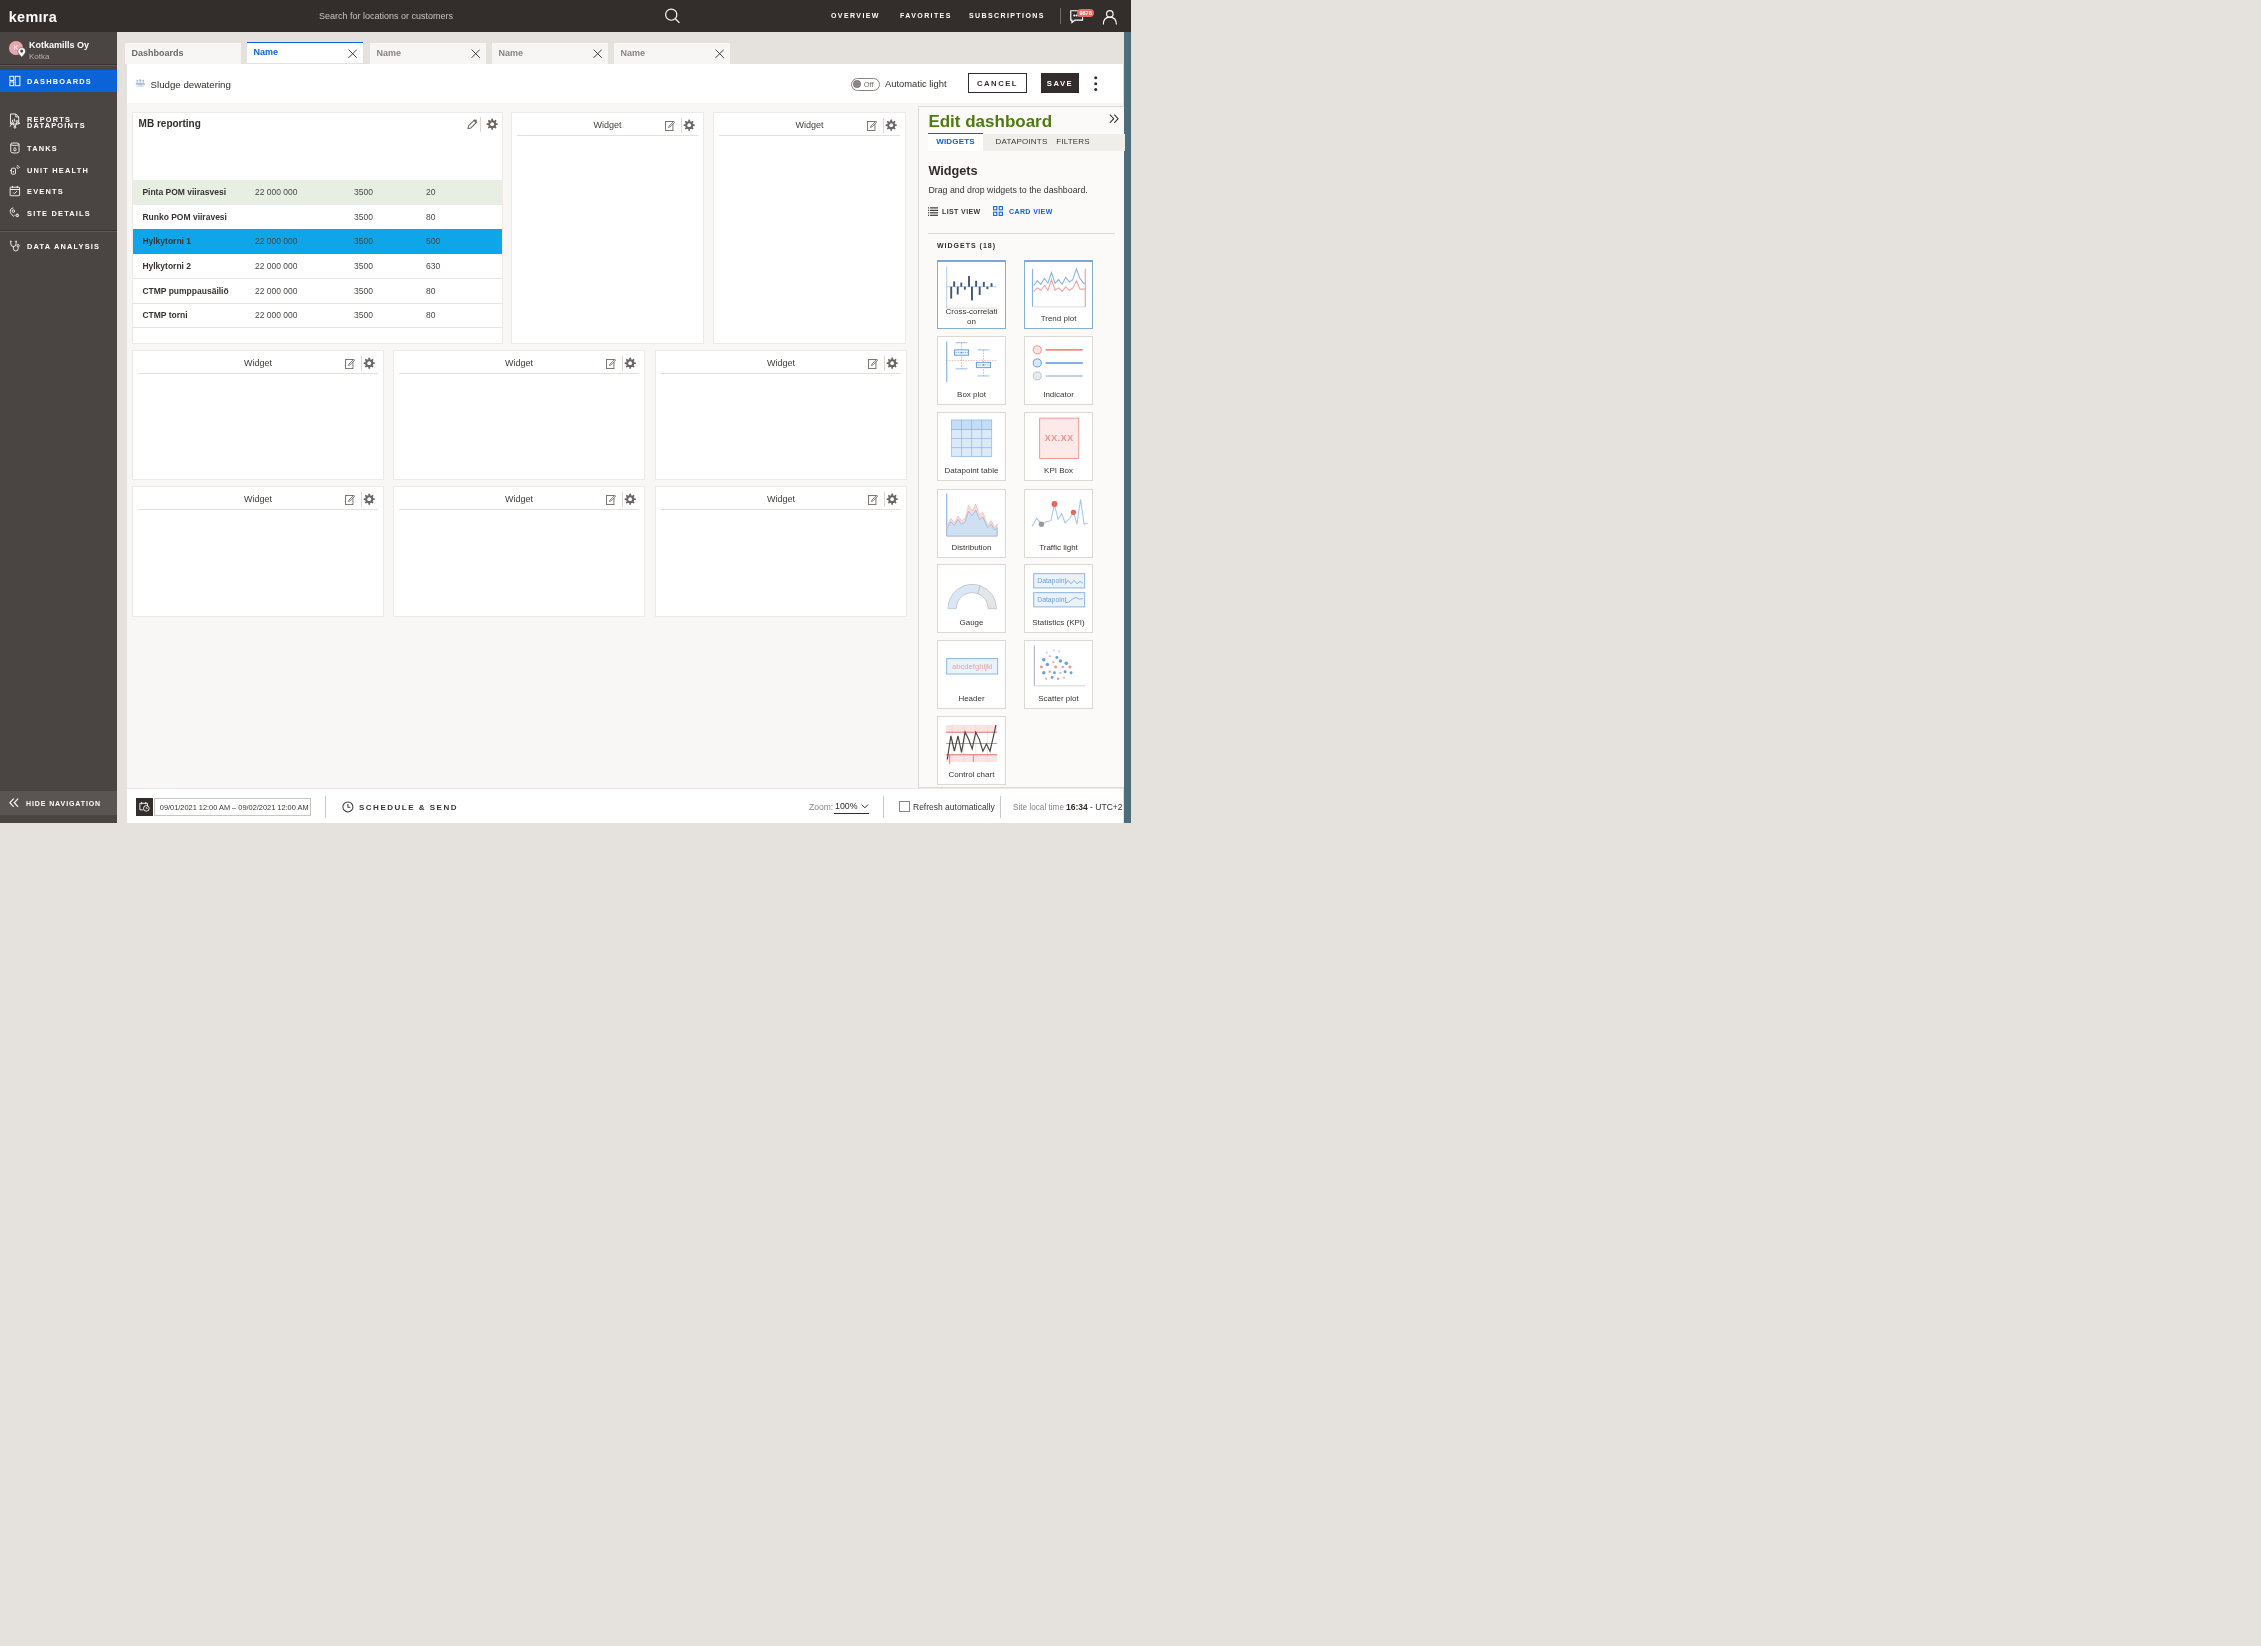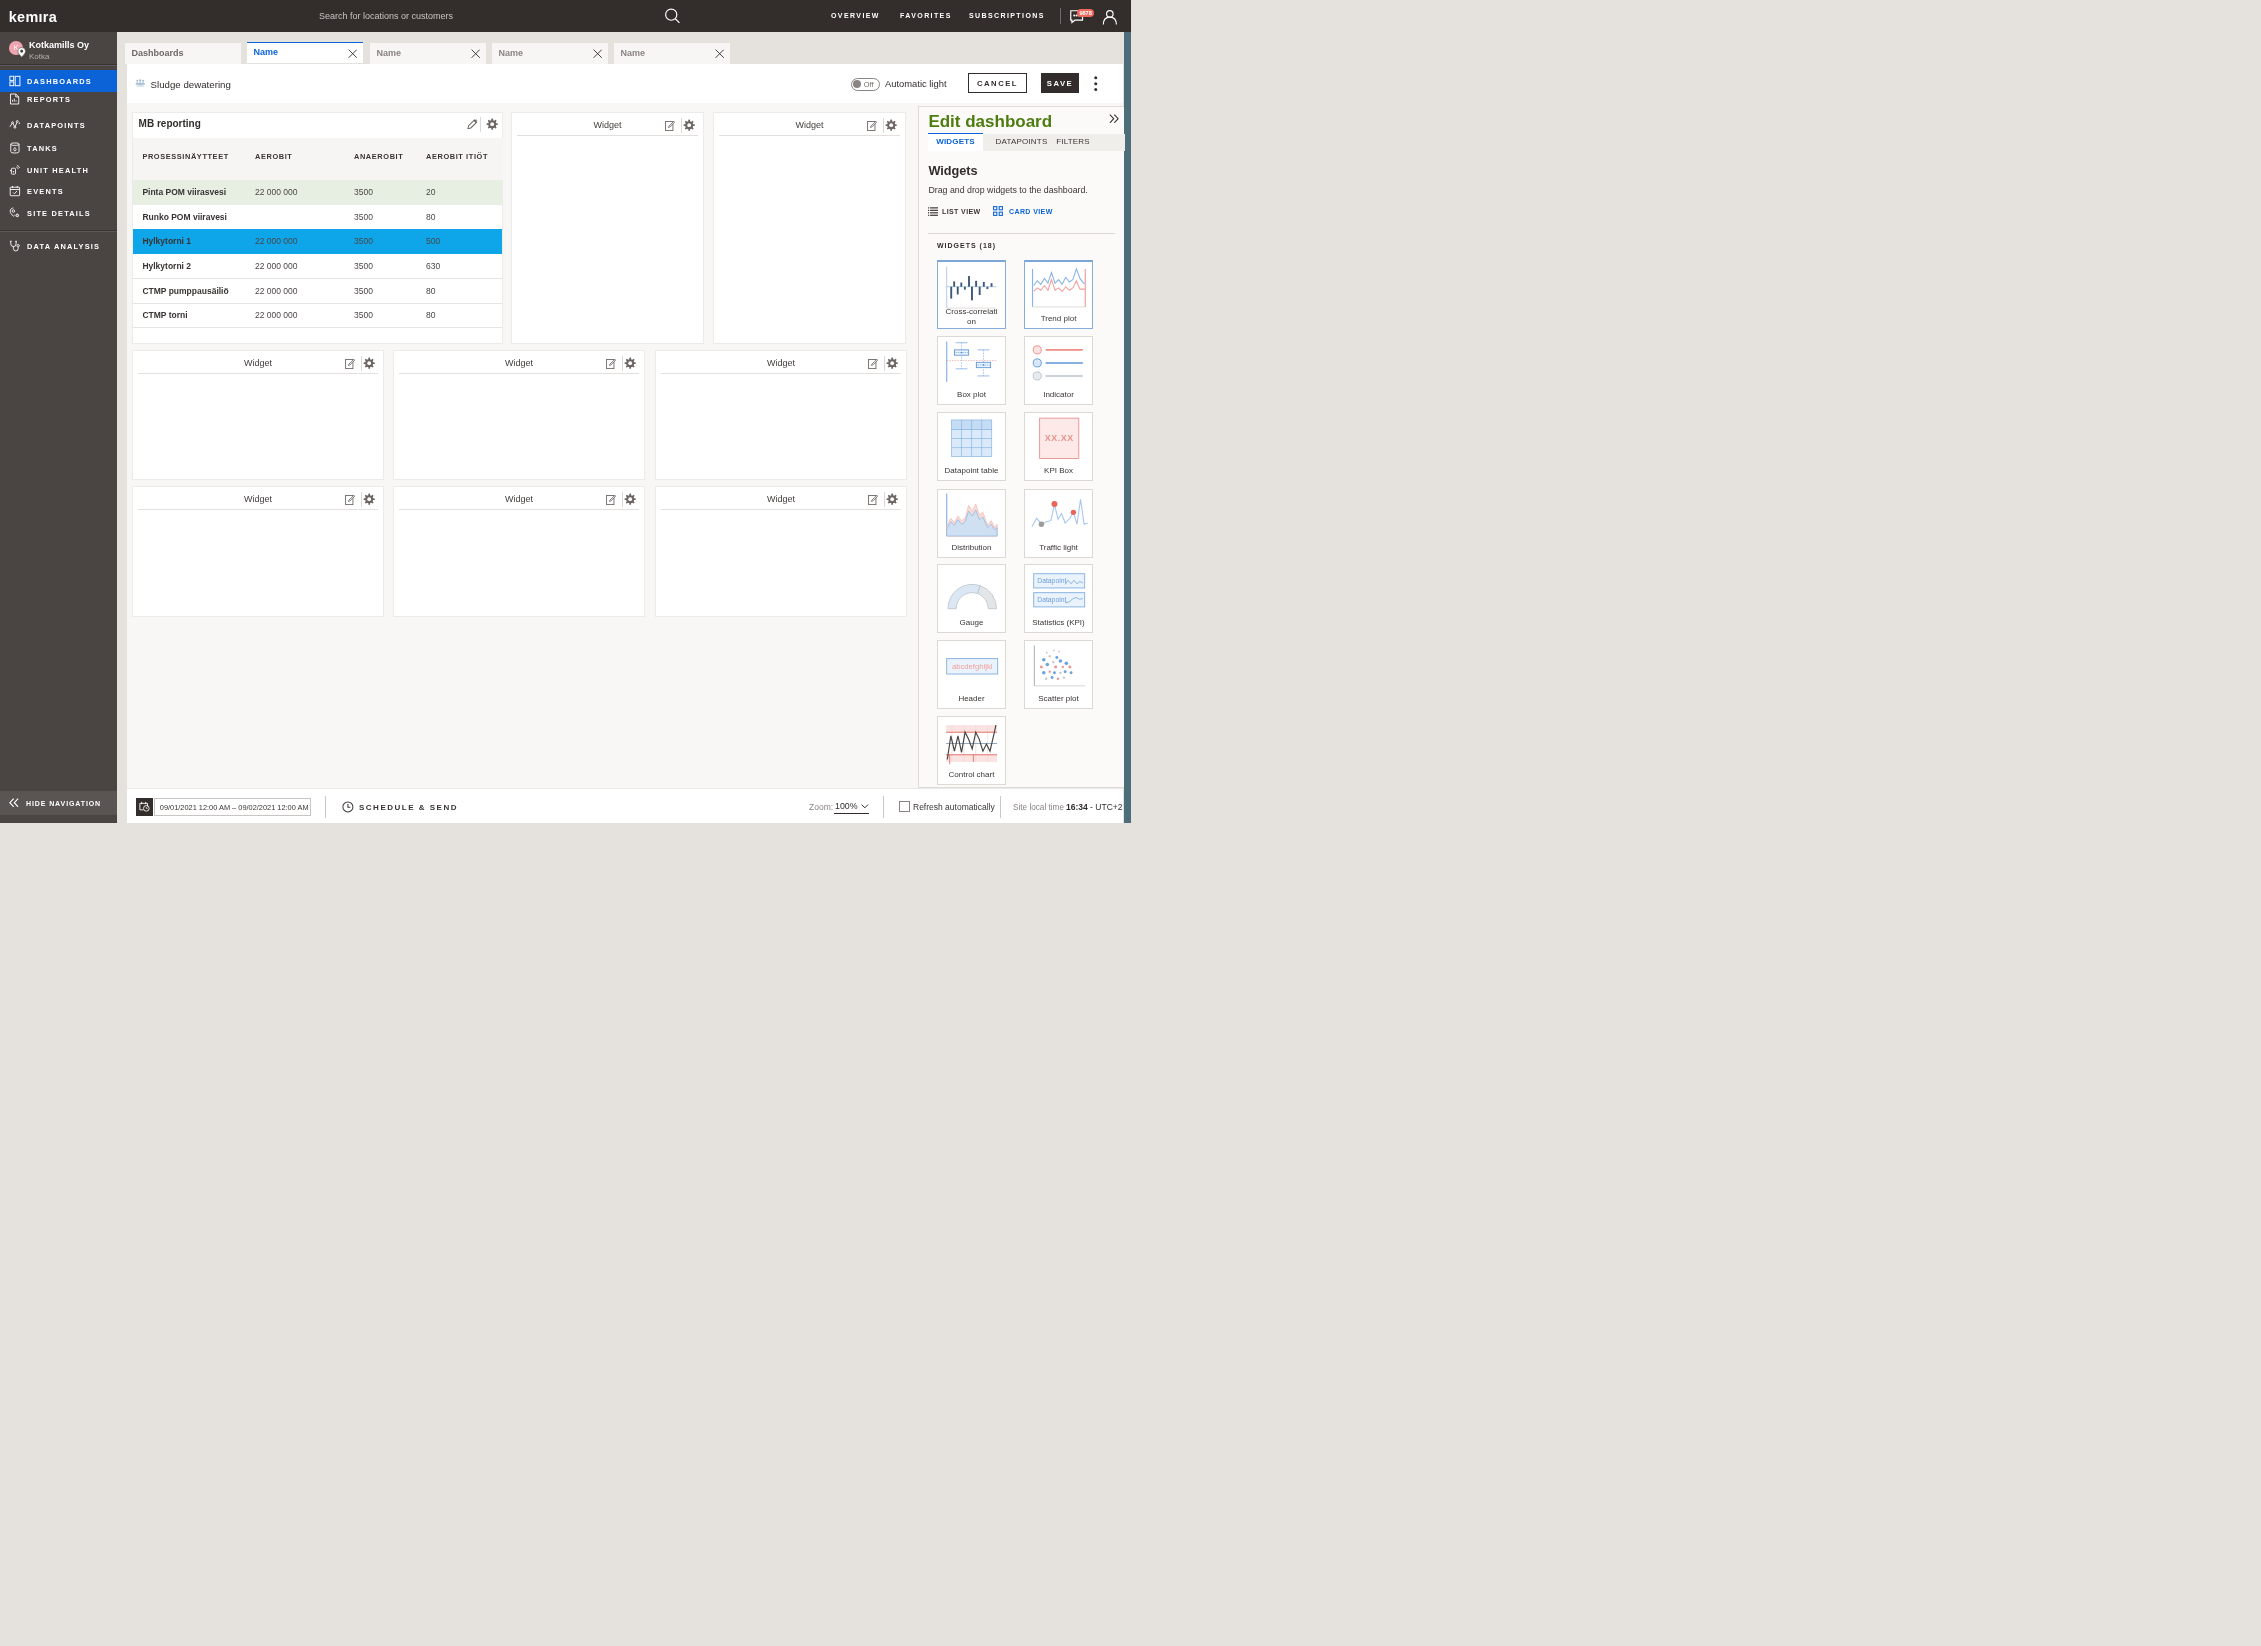--- a/index.html
+++ b/index.html
@@ -87,21 +87,21 @@
   <div class="abs" style="left:29px;top:20px;color:#b3afad;font-size:8px">Kotka</div>
   <div class="sdiv" style="top:32px"></div>
   <div class="mitem active" style="top:38px">
     <svg class="micon" viewBox="0 0 20 20" fill="none" stroke="#fff" stroke-width="1.6">
       <rect x="1.5" y="2" width="6.5" height="7"></rect>
         <rect x="1.5" y="11.5" width="6.5" height="6.5"></rect>
         <rect x="10.5" y="2" width="8" height="16"></rect>
     </svg>
     <div class="mlabel">DASHBOARDS</div>
   </div>
-  <div class="mitem" style="top:56px">
+  <div class="mitem" style="top:76px">
     <svg class="micon" viewBox="0 0 20 20" fill="none" stroke="#fff" stroke-width="1.5">
       <path d="M2.5 1.5 h9 l5 5 v12 h-14 z"></path>
         <path d="M11.5 1.5 v5 h5"></path>
       <line x1="6" y1="14.5" x2="6" y2="11.5"></line>
         <line x1="9" y1="14.5" x2="9" y2="9.5"></line>
         <line x1="12" y1="14.5" x2="12" y2="12.5"></line>
     </svg>
     <div class="mlabel">REPORTS</div>
   </div>
   <div class="mitem" style="top:82px">
@@ -243,26 +243,20 @@
       <rect x="8.6" y="1" width="2.8" height="3.8" rx="0.9" fill="#6b6563" transform="rotate(45 10 10)"></rect>
       <rect x="8.6" y="1" width="2.8" height="3.8" rx="0.9" fill="#6b6563" transform="rotate(90 10 10)"></rect>
       <rect x="8.6" y="1" width="2.8" height="3.8" rx="0.9" fill="#6b6563" transform="rotate(135 10 10)"></rect>
       <rect x="8.6" y="1" width="2.8" height="3.8" rx="0.9" fill="#6b6563" transform="rotate(180 10 10)"></rect>
       <rect x="8.6" y="1" width="2.8" height="3.8" rx="0.9" fill="#6b6563" transform="rotate(225 10 10)"></rect>
       <rect x="8.6" y="1" width="2.8" height="3.8" rx="0.9" fill="#6b6563" transform="rotate(270 10 10)"></rect>
       <rect x="8.6" y="1" width="2.8" height="3.8" rx="0.9" fill="#6b6563" transform="rotate(315 10 10)"></rect>
       <circle cx="10" cy="10" r="6.4" fill="#6b6563"></circle>
       <circle cx="10" cy="10" r="3.1" fill="#fff"></circle>
     </svg>
-  <div class="abs" style="left:0;top:25px;width:370px;height:42px;background:#f6f5f4">
-    <div class="abs thead" style="left:9.4px;top:13.5px">PROSESSINÄYTTEET</div>
-    <div class="abs thead" style="left:122px;top:13.5px">AEROBIT</div>
-    <div class="abs thead" style="left:221px;top:13.5px">ANAEROBIT</div>
-    <div class="abs thead" style="left:293px;top:13.5px">AEROBIT ITIÖT</div>
-  </div>
   <div class="trow" style="top:67px;height:24.6px;background:#e6efe1">
       <span class="tc0">Pinta POM viirasvesi</span>
       <span class="tc1">22 000 000</span>
       <span class="tc2">3500</span>
       <span class="tc3">20</span>
     </div>
   <div class="trow" style="top:92px;height:24.6px">
       <span class="tc0">Runko POM viiravesi</span>
       <span class="tc2">3500</span>
       <span class="tc3">80</span>

